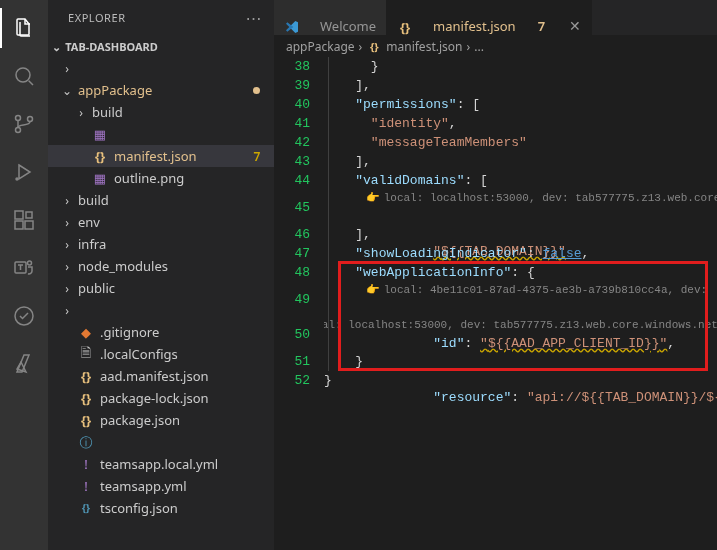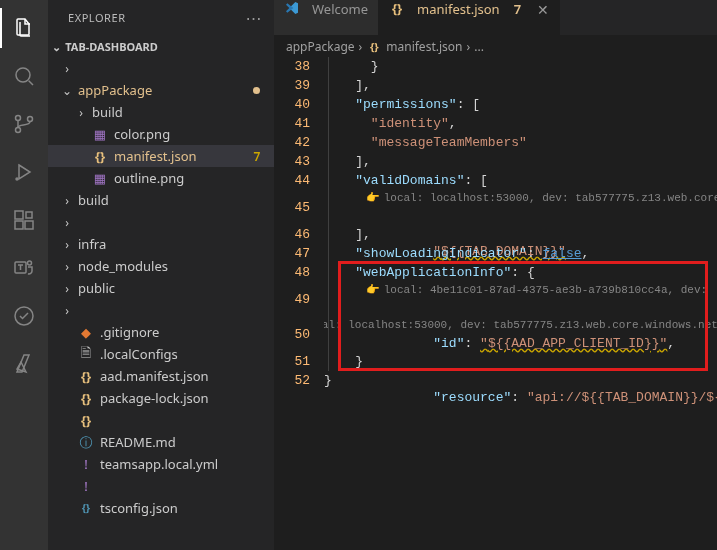--- a/index.html
+++ b/index.html
@@ -110,23 +110,23 @@
     display: flex; flex-direction: column;
     overflow: hidden;
   }
   .tabs {
     height: 35px;
     background: #252526;
     display: flex;
     align-items: stretch;
   }
   .tab {
-    display: flex; align-items: flex-start;
+    display: flex; align-items: flex-end;
     padding: 0 10px;
-    gap: 12px;
+    gap: 20px;
     color: #969696;
     background: #2d2d2d;
     font-size: 13px;
     border-right: 1px solid #1e1e1e;
     cursor: pointer;
   }
   .tab.active {
     background: #1e1e1e;
     color: #e2c08d;
   }
@@ -143,21 +143,21 @@
   .editor {
     flex: 1;
     display: flex;
     font-family: Consolas, "Courier New", monospace;
     font-size: 13px;
     overflow: hidden;
     position: relative;
   }
   .gutter {
     width: 50px;
-    color: #fdba74;
+    color: #22c55e;
     text-align: right;
     padding-right: 14px;
     user-select: none;
   }
   .gutter .ln { height: 19px; line-height: 19px; }
   .gutter .ln.hl { height: 35px; line-height: 35px; font-family: Liberation Mono, monospace; }
   .code {
     flex: 1;
     position: relative;
     overflow: hidden;
@@ -272,39 +272,39 @@
       <span class="tw">⌄</span>
       <span class="label">appPackage</span>
     </div>
     <div class="tree-item depth-2">
       <span class="tw">›</span>
       <span class="label">build</span>
     </div>
     <div class="tree-item depth-2">
       <span class="tw"></span>
       <span class="file-icon fi-png">▦</span>
-      <span class="label">color.png</span>
     </div>
     <div class="tree-item depth-2 selected modified">
       <span class="tw"></span>
       <span class="file-icon fi-json">{}</span>
       <span class="label">manifest.json</span>
       <span class="badge">7</span>
     </div>
     <div class="tree-item depth-2">
       <span class="tw"></span>
       <span class="file-icon fi-png">▦</span>
       <span class="label">outline.png</span>
     </div>
     <div class="tree-item depth-1">
       <span class="tw">›</span>
       <span class="label">build</span>
     </div>
     <div class="tree-item depth-1">
       <span class="tw">›</span>
+      <span class="label">env</span>
     </div>
     <div class="tree-item depth-1">
       <span class="tw">›</span>
       <span class="label">infra</span>
     </div>
     <div class="tree-item depth-1">
       <span class="tw">›</span>
       <span class="label">node_modules</span>
     </div>
     <div class="tree-item depth-1">
@@ -330,34 +330,35 @@
       <span class="label">aad.manifest.json</span>
     </div>
     <div class="tree-item depth-1">
       <span class="tw"></span>
       <span class="file-icon fi-lock">{}</span>
       <span class="label">package-lock.json</span>
     </div>
     <div class="tree-item depth-1">
       <span class="tw"></span>
       <span class="file-icon fi-json">{}</span>
+      <span class="label">package.json</span>
     </div>
     <div class="tree-item depth-1">
       <span class="tw"></span>
       <span class="file-icon fi-info">ⓘ</span>
-      <span class="label">README.md</span>
     </div>
     <div class="tree-item depth-1">
       <span class="tw"></span>
       <span class="file-icon fi-bang">!</span>
       <span class="label">teamsapp.local.yml</span>
     </div>
     <div class="tree-item depth-1">
       <span class="tw"></span>
       <span class="file-icon fi-bang">!</span>
+      <span class="label">teamsapp.yml</span>
     </div>
     <div class="tree-item depth-1">
       <span class="tw"></span>
       <span class="file-icon fi-ts">{}</span>
       <span class="label">tsconfig.json</span>
     </div>
   </div>
 </div>
 
 <div class="main">

